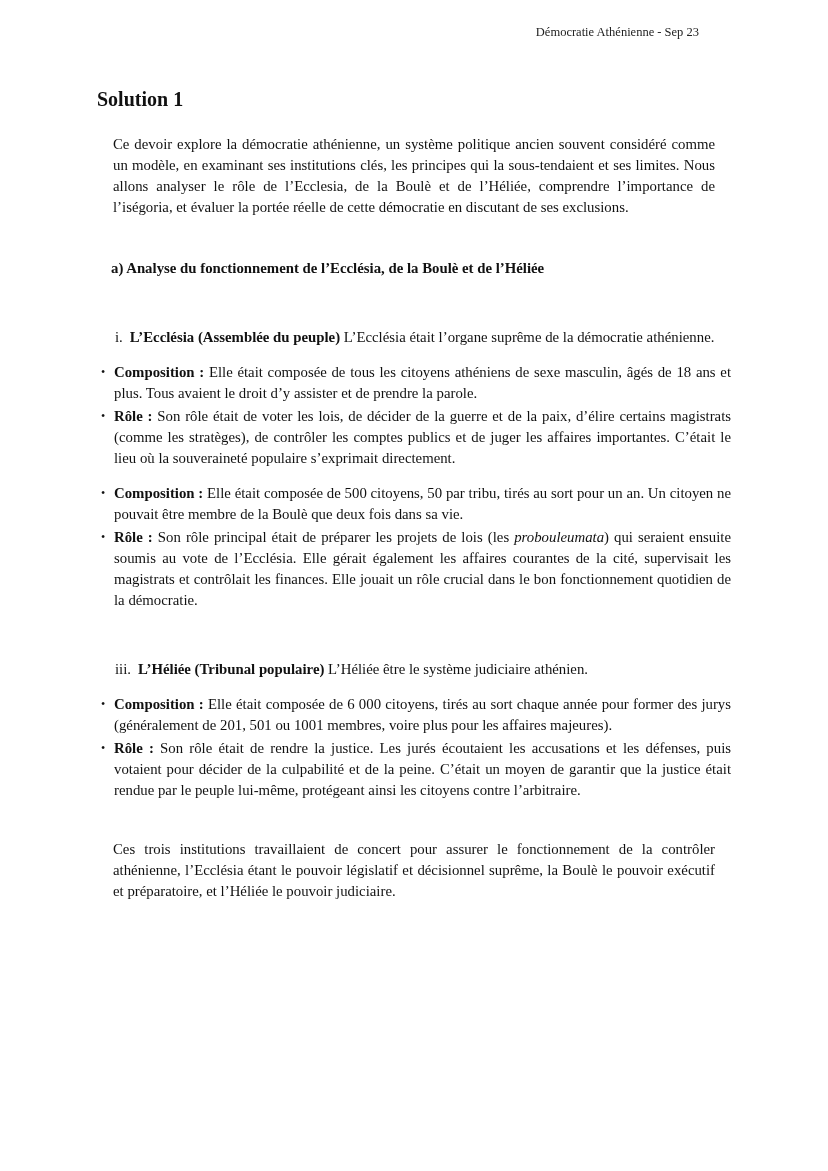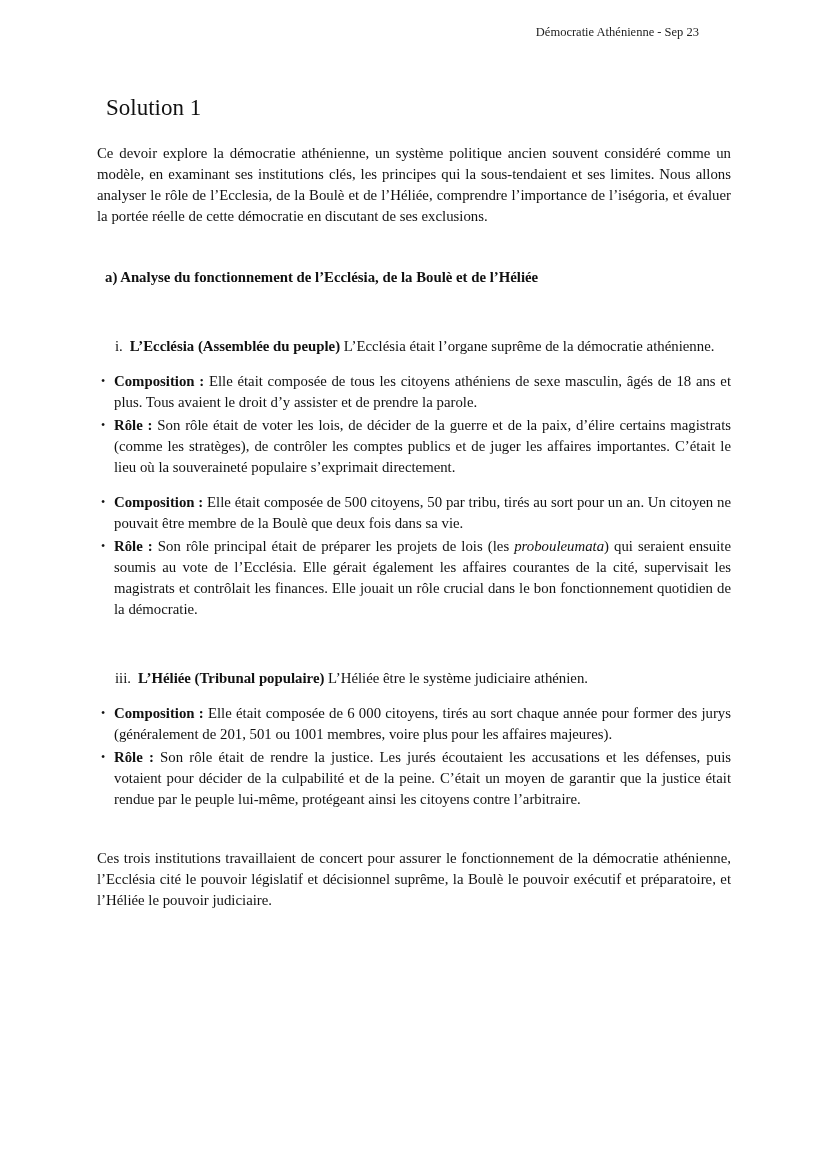--- a/index.html
+++ b/index.html
@@ -12,28 +12,28 @@
   }
   .page { position: relative; width: 796px; height: 1171px; overflow: hidden; background: #ffffff; }
 
   .header {
     position: absolute; top: 25px; right: 97px;
     font-size: 12.5px; color: #222222;
   }
 
   .content { position: absolute; top: 88px; left: 97px; width: 634px; }
 
-  .title { font-size: 23px; font-weight: normal; margin: 9px; line-height: 22px; }
+  .title { font-size: 20px; font-weight: bold; margin: 0; line-height: 22px; }
 
-  .para { font-size: 14.8px; line-height: 21px; text-align: justify; margin: 0; }
+  .para { font-size: 14.8px; line-height: 21px; text-align: justify; margin: 16px; }
   .intro { margin-top: 24px; }
 
   .section-heading {
     font-size: 14.8px; font-weight: bold; line-height: 21px;
-    margin: 40px 0 0 8px;
+    margin: 40px 0 0 14px;
   }
   .lead { margin-top: 1px; }
 
   .num-item {
     display: flex; font-size: 14.8px; line-height: 21px;
     margin: 48px 0 0 18px;
   }
   .num { flex: none; margin-right: 7px; }
   .num-body { text-align: justify; }
 
@@ -127,21 +127,21 @@
       </div>
       <div class="bullet-item">
         <span class="dot">•</span>
         <div class="bullet-body">
           <b>Rôle :</b>
           <span>Son rôle était de rendre la justice. Les jurés écoutaient les accusations et les défenses, puis votaient pour décider de la culpabilité et de la peine. C’était un moyen de garantir que la justice était rendue par le peuple lui-même, protégeant ainsi les citoyens contre l’arbitraire.</span>
         </div>
       </div>
     </div>
 
-    <p class="para conclusion">Ces trois institutions travaillaient de concert pour assurer le fonctionnement de la démocratie athénienne, l’Ecclésia cité le pouvoir législatif et décisionnel suprême, la Boulè le pouvoir exécutif et préparatoire, et l’Héliée le pouvoir judiciaire.</p>
+    <p class="para conclusion">Ces trois institutions travaillaient de concert pour assurer le fonctionnement de la contrôler athénienne, l’Ecclésia étant le pouvoir législatif et décisionnel suprême, la Boulè le pouvoir exécutif et préparatoire, et l’Héliée le pouvoir judiciaire.</p>
 
   </div>
 
   <div class="footer">
     <span>5 / 13</span>
   </div>
 
 </div>
 
 </body></html>

